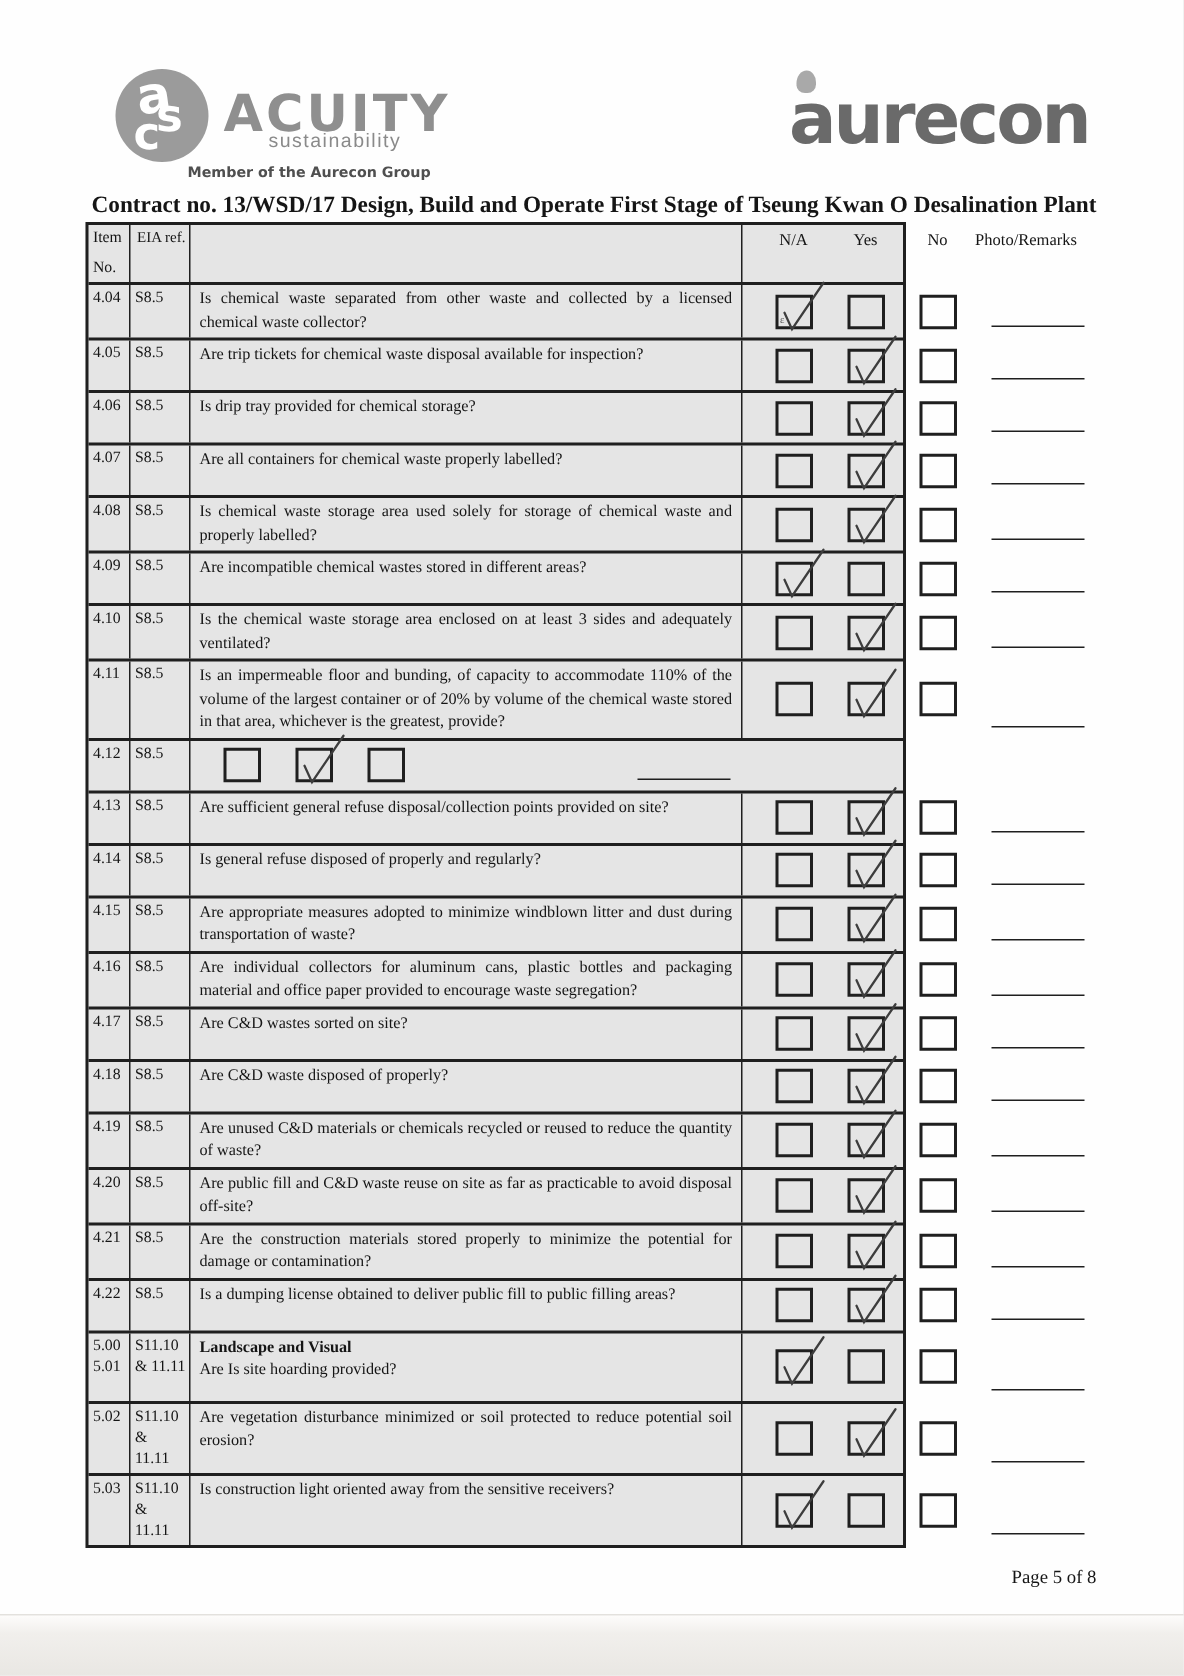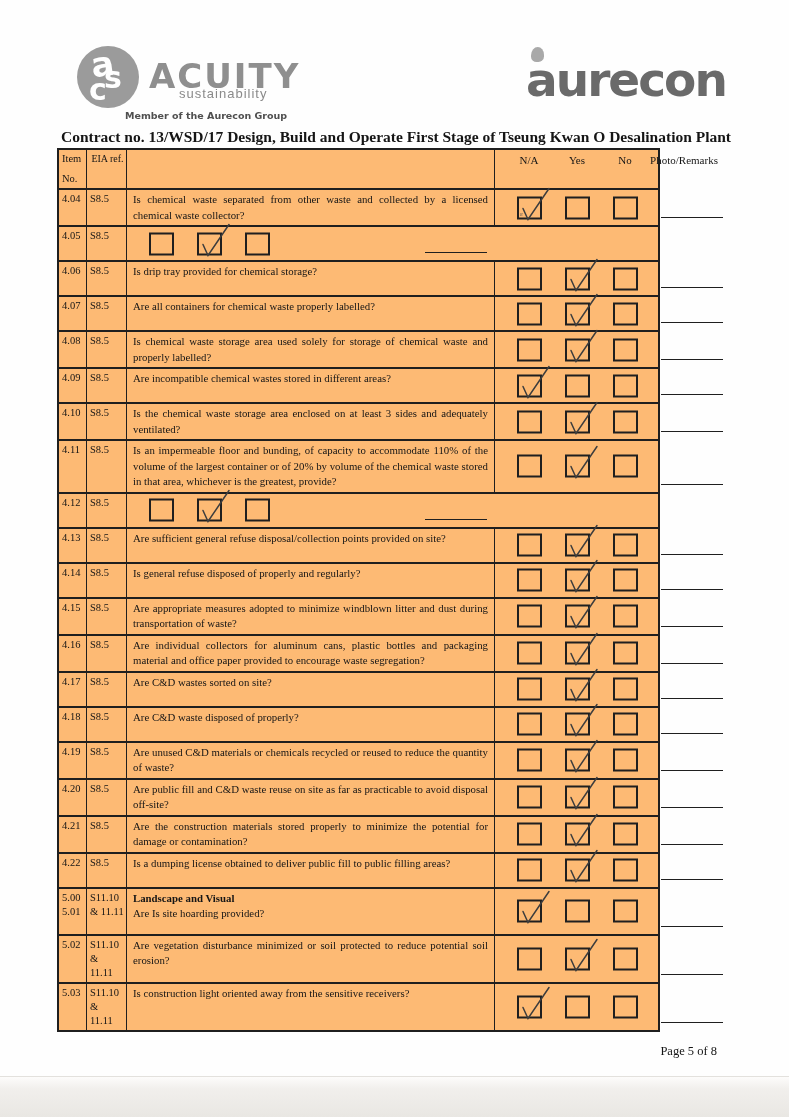--- a/index.html
+++ b/index.html
@@ -18,21 +18,21 @@
   .acuity-tag{position:absolute;left:50px;top:66px;font-family:"DejaVu Sans",sans-serif;font-size:9.5px;font-weight:bold;color:#4f4f4f;white-space:nowrap;}
 
   .aurecon{position:absolute;left:518px;top:46px;width:230px;height:70px;}
   .aurecon-name{position:absolute;left:8px;top:6px;font-family:"DejaVu Sans",sans-serif;font-size:47px;font-weight:bold;letter-spacing:-2px;color:#6a6a6a;}
   .aurecon-drop{position:absolute;left:13px;top:1px;width:13px;height:15px;background:#a9a9a9;border-radius:60% 55% 50% 50% / 65% 60% 45% 40%;}
 
   
   .doc-title{position:absolute;left:57px;top:128px;width:678px;text-align:center;font-size:15.5px;font-weight:bold;white-space:nowrap;}
 
   
-  .checklist{position:absolute;left:57px;top:148px;width:603px;border:2px solid #1f1f1f;box-sizing:border-box;background:#fdba74;}
+  .checklist{position:absolute;left:57px;top:148px;width:547px;border:2px solid #1f1f1f;box-sizing:border-box;background:#e5e5e5;}
   .row{display:grid;grid-template-columns:28px 40px 368px 236px;border-bottom:2px solid #1f1f1f;min-height:35px;box-sizing:border-box;}
   .row:last-child{border-bottom:none;}
   .cell{box-sizing:border-box;}
   .c-item,.c-ref,.c-q{border-right:1.5px solid #1f1f1f;}
   .c-item{padding:2px 1px 2px 3px;font-size:10.5px;line-height:14px;white-space:pre-line;}
   .c-ref{padding:2px 1px 2px 3px;font-size:10.5px;line-height:14px;white-space:pre-line;}
   .c-q{padding:2px 6px;display:flex;align-items:flex-start;}
   .q-wrap{width:100%;}
   .q-section{font-size:10.8px;line-height:15.5px;font-weight:bold;}
   .q-text{font-size:10.8px;line-height:15.5px;text-align:justify;}
@@ -51,21 +51,21 @@
   .cb-na{left:22px;}
   .cb-yes{left:70px;}
   .cb-no{left:118px;}
   .tick{position:absolute;left:-4px;top:-14px;width:38px;height:40px;overflow:visible;}
   .tick path{fill:none;stroke:#3d3d3d;stroke-width:1.5;stroke-linecap:round;}
   .stray{position:absolute;left:1px;bottom:0px;font-size:7px;color:#555;line-height:7px;}
   .remark-line{position:absolute;right:8px;bottom:7px;width:62px;height:0;border-bottom:1.8px solid #1f1f1f;}
   .row-tall{min-height:47px;}
 
   
-  .page-num{position:absolute;right:72px;top:1044px;font-size:12.5px;}
+  .page-num{position:absolute;right:58px;top:1044px;font-size:12.5px;}
   .scan-edge{position:absolute;left:0;right:0;bottom:0;height:40px;background:linear-gradient(#fdfcfb 0%,#f1efec 30%,#e9e7e3 100%);border-top:1px solid #e3e1dd;}
 </style>
 </head>
 <body>
 
 <div class="page">
 
   <div class="acuity">
     <div class="acuity-circle">
       <span class="mg-a">a</span>
@@ -118,20 +118,26 @@
             </div>
         <div class="cb cb-yes"></div>
         <div class="cb cb-no"></div>
         <div class="remark-line"></div>
       </div>
     </div>
 
     <div class="row">
       <div class="cell c-item">4.05</div>
       <div class="cell c-ref">S8.5</div>
+      <div class="cell c-q">
+        <div class="q-wrap">
+
+          <div class="q-text">Are trip tickets for chemical waste disposal available for inspection?</div>
+        </div>
+      </div>
       <div class="cell c-checks">
         <div class="cb cb-na"></div>
         <div class="cb cb-yes checked">
               <svg class="tick" viewBox="0 0 38 40">
                 <path d="M8 24 L13 35 L34 4"></path>
               </svg>
             </div>
         <div class="cb cb-no"></div>
         <div class="remark-line"></div>
       </div>

